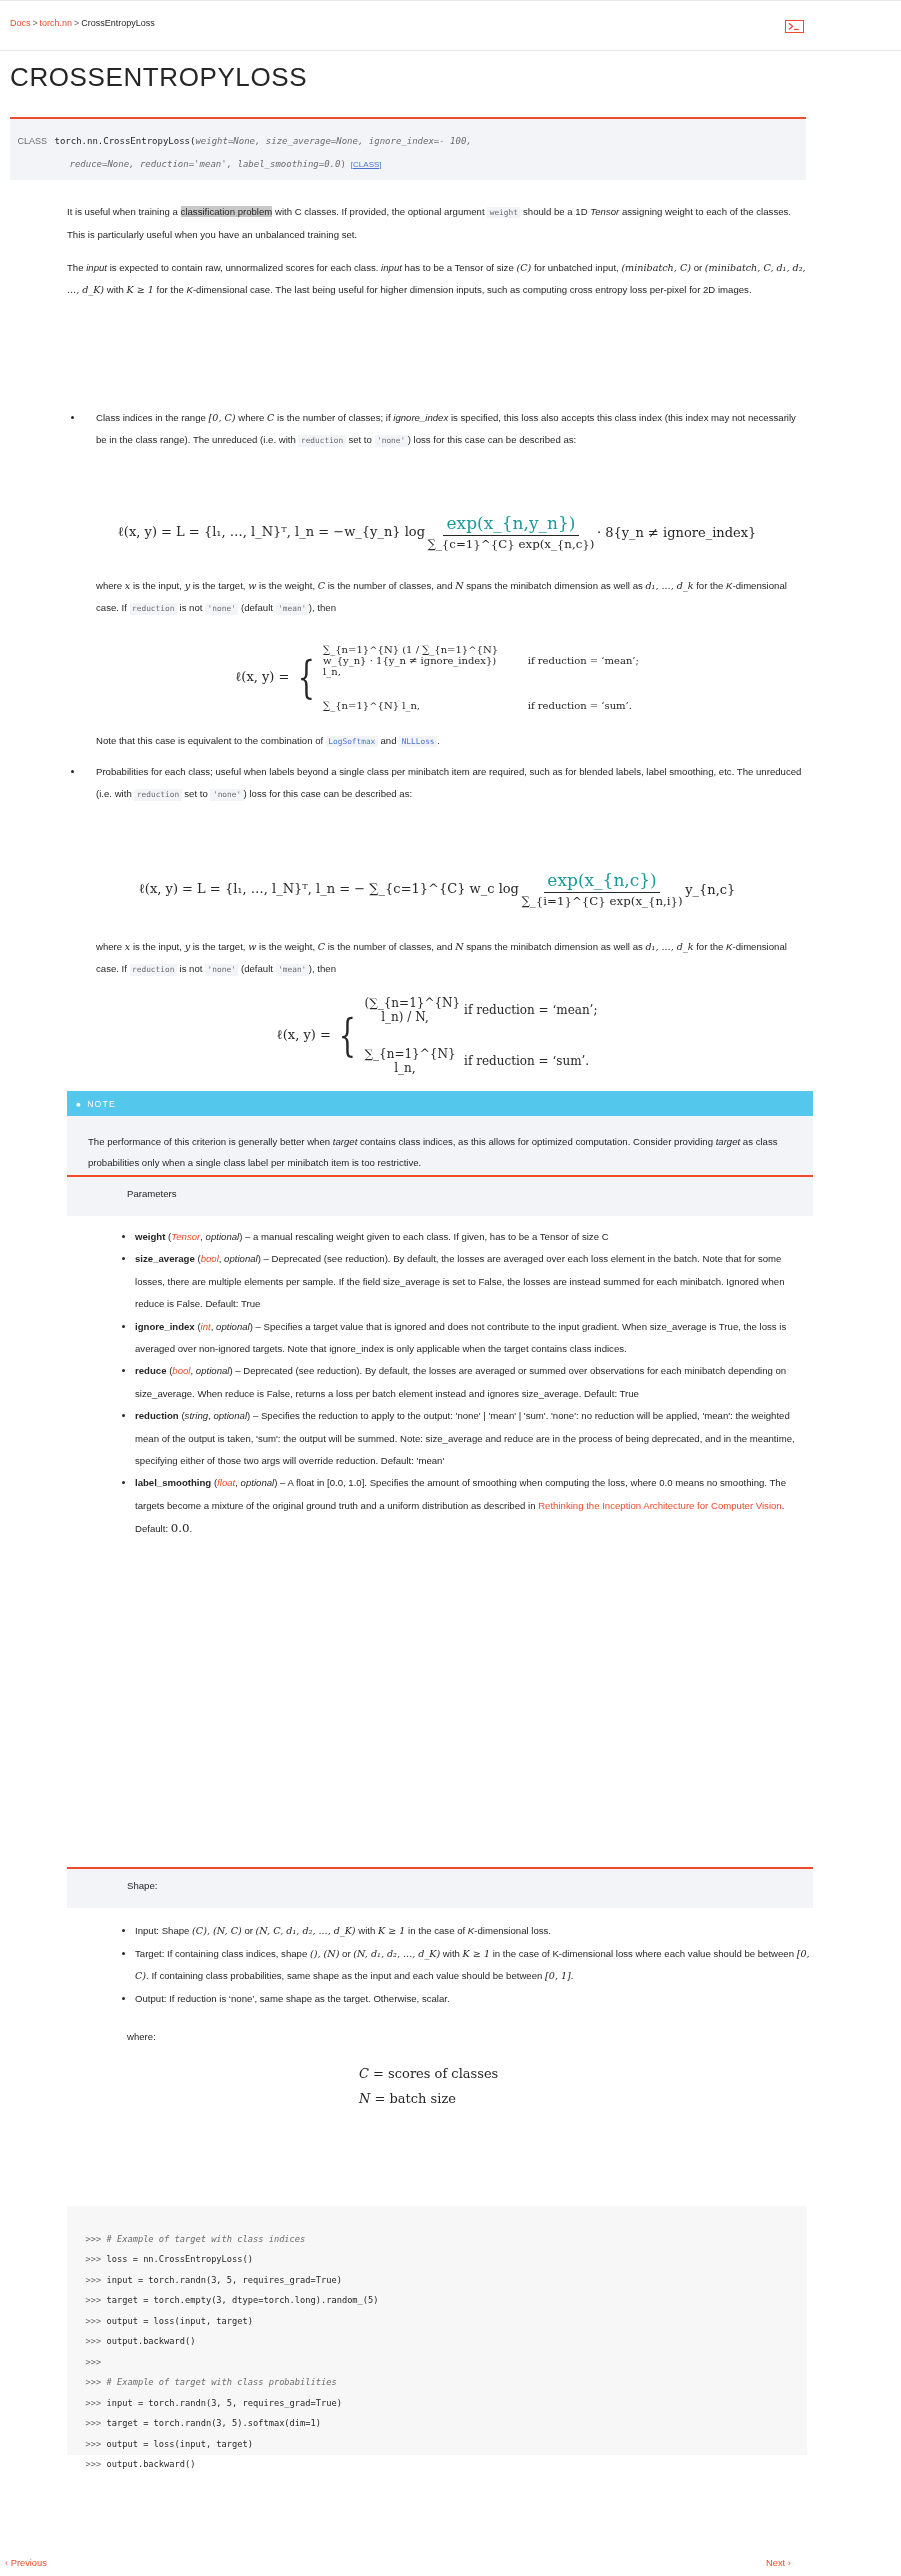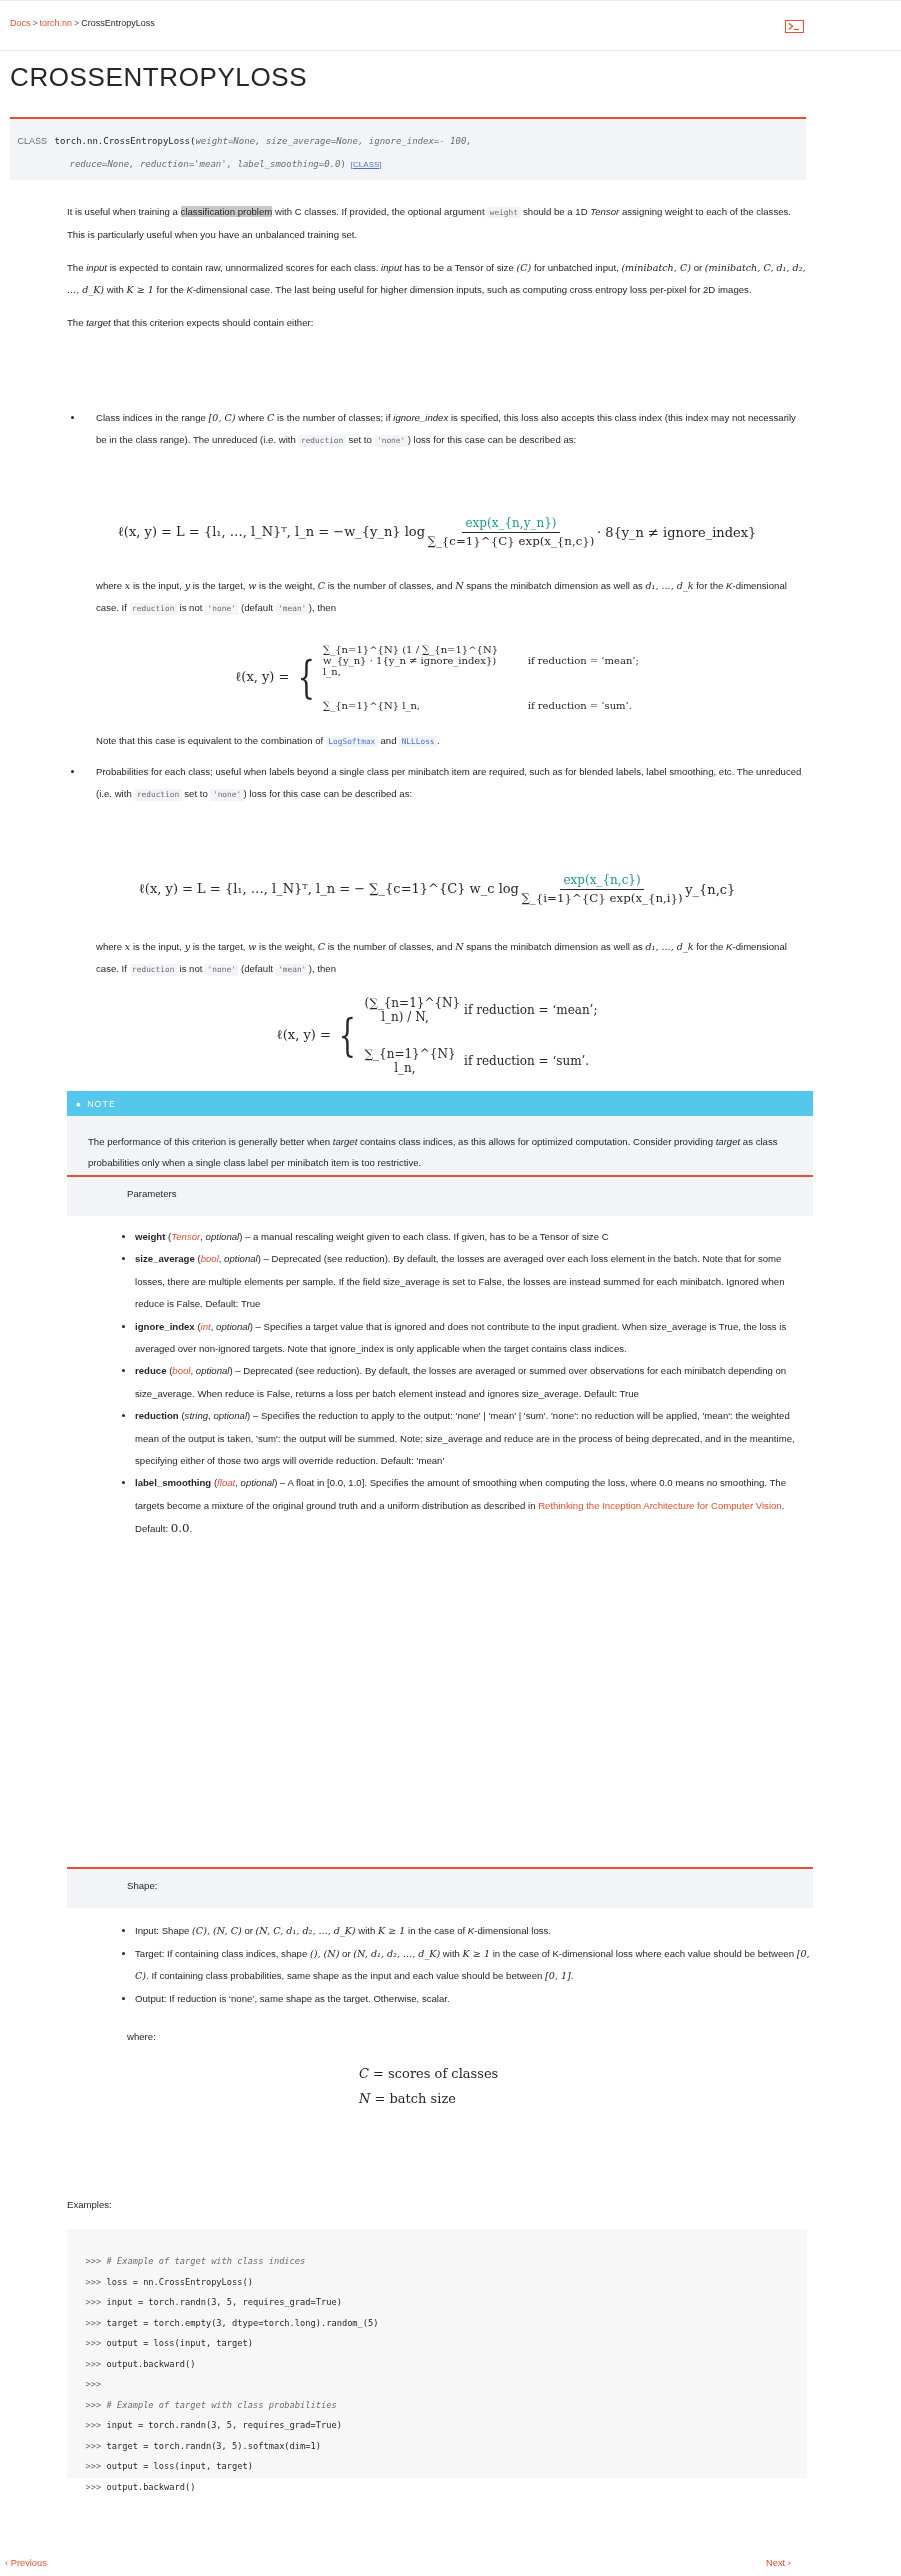--- a/index.html
+++ b/index.html
@@ -56,21 +56,21 @@
   code.link { color: #4974d1; }
   .math { font-family: "DejaVu Serif", serif; font-style: italic; }
   .mathr { font-family: "DejaVu Serif", serif; }
   ul.bullets { margin: 0; padding-left: 29px; }
   ul.bullets li { line-height: 22.4px; }
   .formula {
     font-family: "DejaVu Serif", serif; font-size: 13px; text-align: center;
     display: flex; align-items: center; justify-content: center;
   }
   .frac { display: inline-flex; flex-direction: column; align-items: center; vertical-align: middle; margin: 0 2.5px; }
-  .frac .num { border-bottom: 0.6px solid #262626; padding: 0 3.7px 1.2px; font-size: 12px; }
+  .frac .num { border-bottom: 0.6px solid #262626; padding: 0 3.7px 1.2px; font-size: 17px; }
   .frac .den { padding-top: 1.2px; font-size: 11.8px; }
   .brace { font-size: 45px; line-height: 1; font-weight: 100; margin: 0 2.5px; transform: scaleX(0.6); }
   .case-rows { display: flex; flex-direction: column; gap: 23px; }
   .case-row { display: flex; gap: 18.6px; align-items: center; }
   .case-row .cond { font-style: normal; }
 
   .note {
     position: absolute; left: 67px; top: 1091px; width: 746px;
   }
   .note-head {
@@ -125,21 +125,20 @@
     <span class="cls">CLASS</span><span class="name">torch.nn.CrossEntropyLoss(</span><span class="args">weight=None, size_average=None, ignore_index=- 100,</span>
   </div>
   <div class="line2">
     <span class="args">reduce=None, reduction='mean', label_smoothing=0.0</span><span>)</span><a class="source" href="#">[CLASS]</a>
   </div>
 </div>
 
 <div class="content" style="top:191px;">
   <p style="margin-top:10px;"><span>It is useful when training a </span><span class="hl">classification problem</span><span> with C classes. If provided, the optional argument </span><code>weight</code><span> should be a 1D </span><em>Tensor</em><span> assigning weight to each of the classes. This is particularly useful when you have an unbalanced training set.</span></p>
   <p style="margin-top:10px;"><span>The </span><em>input</em><span> is expected to contain raw, unnormalized scores for each class. </span><em>input</em><span> has to be a Tensor of size </span><span class="math">(C)</span><span> for unbatched input, </span><span class="math">(minibatch, C)</span><span> or </span><span class="math">(minibatch, C, d₁, d₂, ..., d_K)</span><span> with </span><span class="math">K ≥ 1</span><span> for the </span><em>K</em><span>-dimensional case. The last being useful for higher dimension inputs, such as computing cross entropy loss per-pixel for 2D images.</span></p>
-  <p style="margin-top:10px;"><span>The </span><em>target</em><span> that this criterion expects should contain either:</span></p>
 </div>
 
 <div class="content" style="top:407px;">
   <ul class="bullets" style="padding-left:29px;">
     <li style="margin-left:-12.4px; padding-left:12.4px;">
       <span>Class indices in the range </span><span class="math">[0, C)</span><span> where </span><span class="math">C</span><span> is the number of classes; if </span><em>ignore_index</em><span> is specified, this loss also accepts this class index (this index may not necessarily be in the class range). The unreduced (i.e. with </span><code>reduction</code><span> set to </span><code>'none'</code><span>) loss for this case can be described as:</span>
     </li>
   </ul>
 </div>
 <div class="content formula" style="top:507px; height:50px;">
@@ -234,21 +233,20 @@
     <li>Output: If reduction is ‘none’, same shape as the target. Otherwise, scalar.</li>
   </ul>
   <p style="padding-left:60px; margin-top:16px;">where:</p>
   <div style="margin-top:12.4px; padding-left:292px; font-family:'DejaVu Serif',serif; font-size:13px; line-height:25px;">
     <div><span class="math">C</span><span> = scores of classes</span></div>
     <div><span class="math">N</span><span> = batch size</span></div>
   </div>
 </div>
 
 <div class="content" style="top:2194px; width:740px;">
-  <p>Examples:</p>
   <div class="codeblock" style="margin-top:12.4px; height:249px; padding-top:22.4px;"><div><span class="prompt">&gt;&gt;&gt;</span> <span class="cm"># Example of target with class indices</span></div><div><span class="prompt">&gt;&gt;&gt;</span> <span>loss = nn.CrossEntropyLoss()</span></div><div><span class="prompt">&gt;&gt;&gt;</span> <span>input = torch.randn(3, 5, requires_grad=True)</span></div><div><span class="prompt">&gt;&gt;&gt;</span> <span>target = torch.empty(3, dtype=torch.long).random_(5)</span></div><div><span class="prompt">&gt;&gt;&gt;</span> <span>output = loss(input, target)</span></div><div><span class="prompt">&gt;&gt;&gt;</span> <span>output.backward()</span></div><div><span class="prompt">&gt;&gt;&gt;</span></div><div><span class="prompt">&gt;&gt;&gt;</span> <span class="cm"># Example of target with class probabilities</span></div><div><span class="prompt">&gt;&gt;&gt;</span> <span>input = torch.randn(3, 5, requires_grad=True)</span></div><div><span class="prompt">&gt;&gt;&gt;</span> <span>target = torch.randn(3, 5).softmax(dim=1)</span></div><div><span class="prompt">&gt;&gt;&gt;</span> <span>output = loss(input, target)</span></div><div><span class="prompt">&gt;&gt;&gt;</span> <span>output.backward()</span></div></div>
 </div>
 
 <div class="footer-nav">
   <a href="#" style="left:5px;"><span>‹ </span><span>Previous</span></a>
   <a href="#" style="left:766px;"><span>Next</span><span> ›</span></a>
 </div>
 
 <div style="height:2576px;"></div>
 

